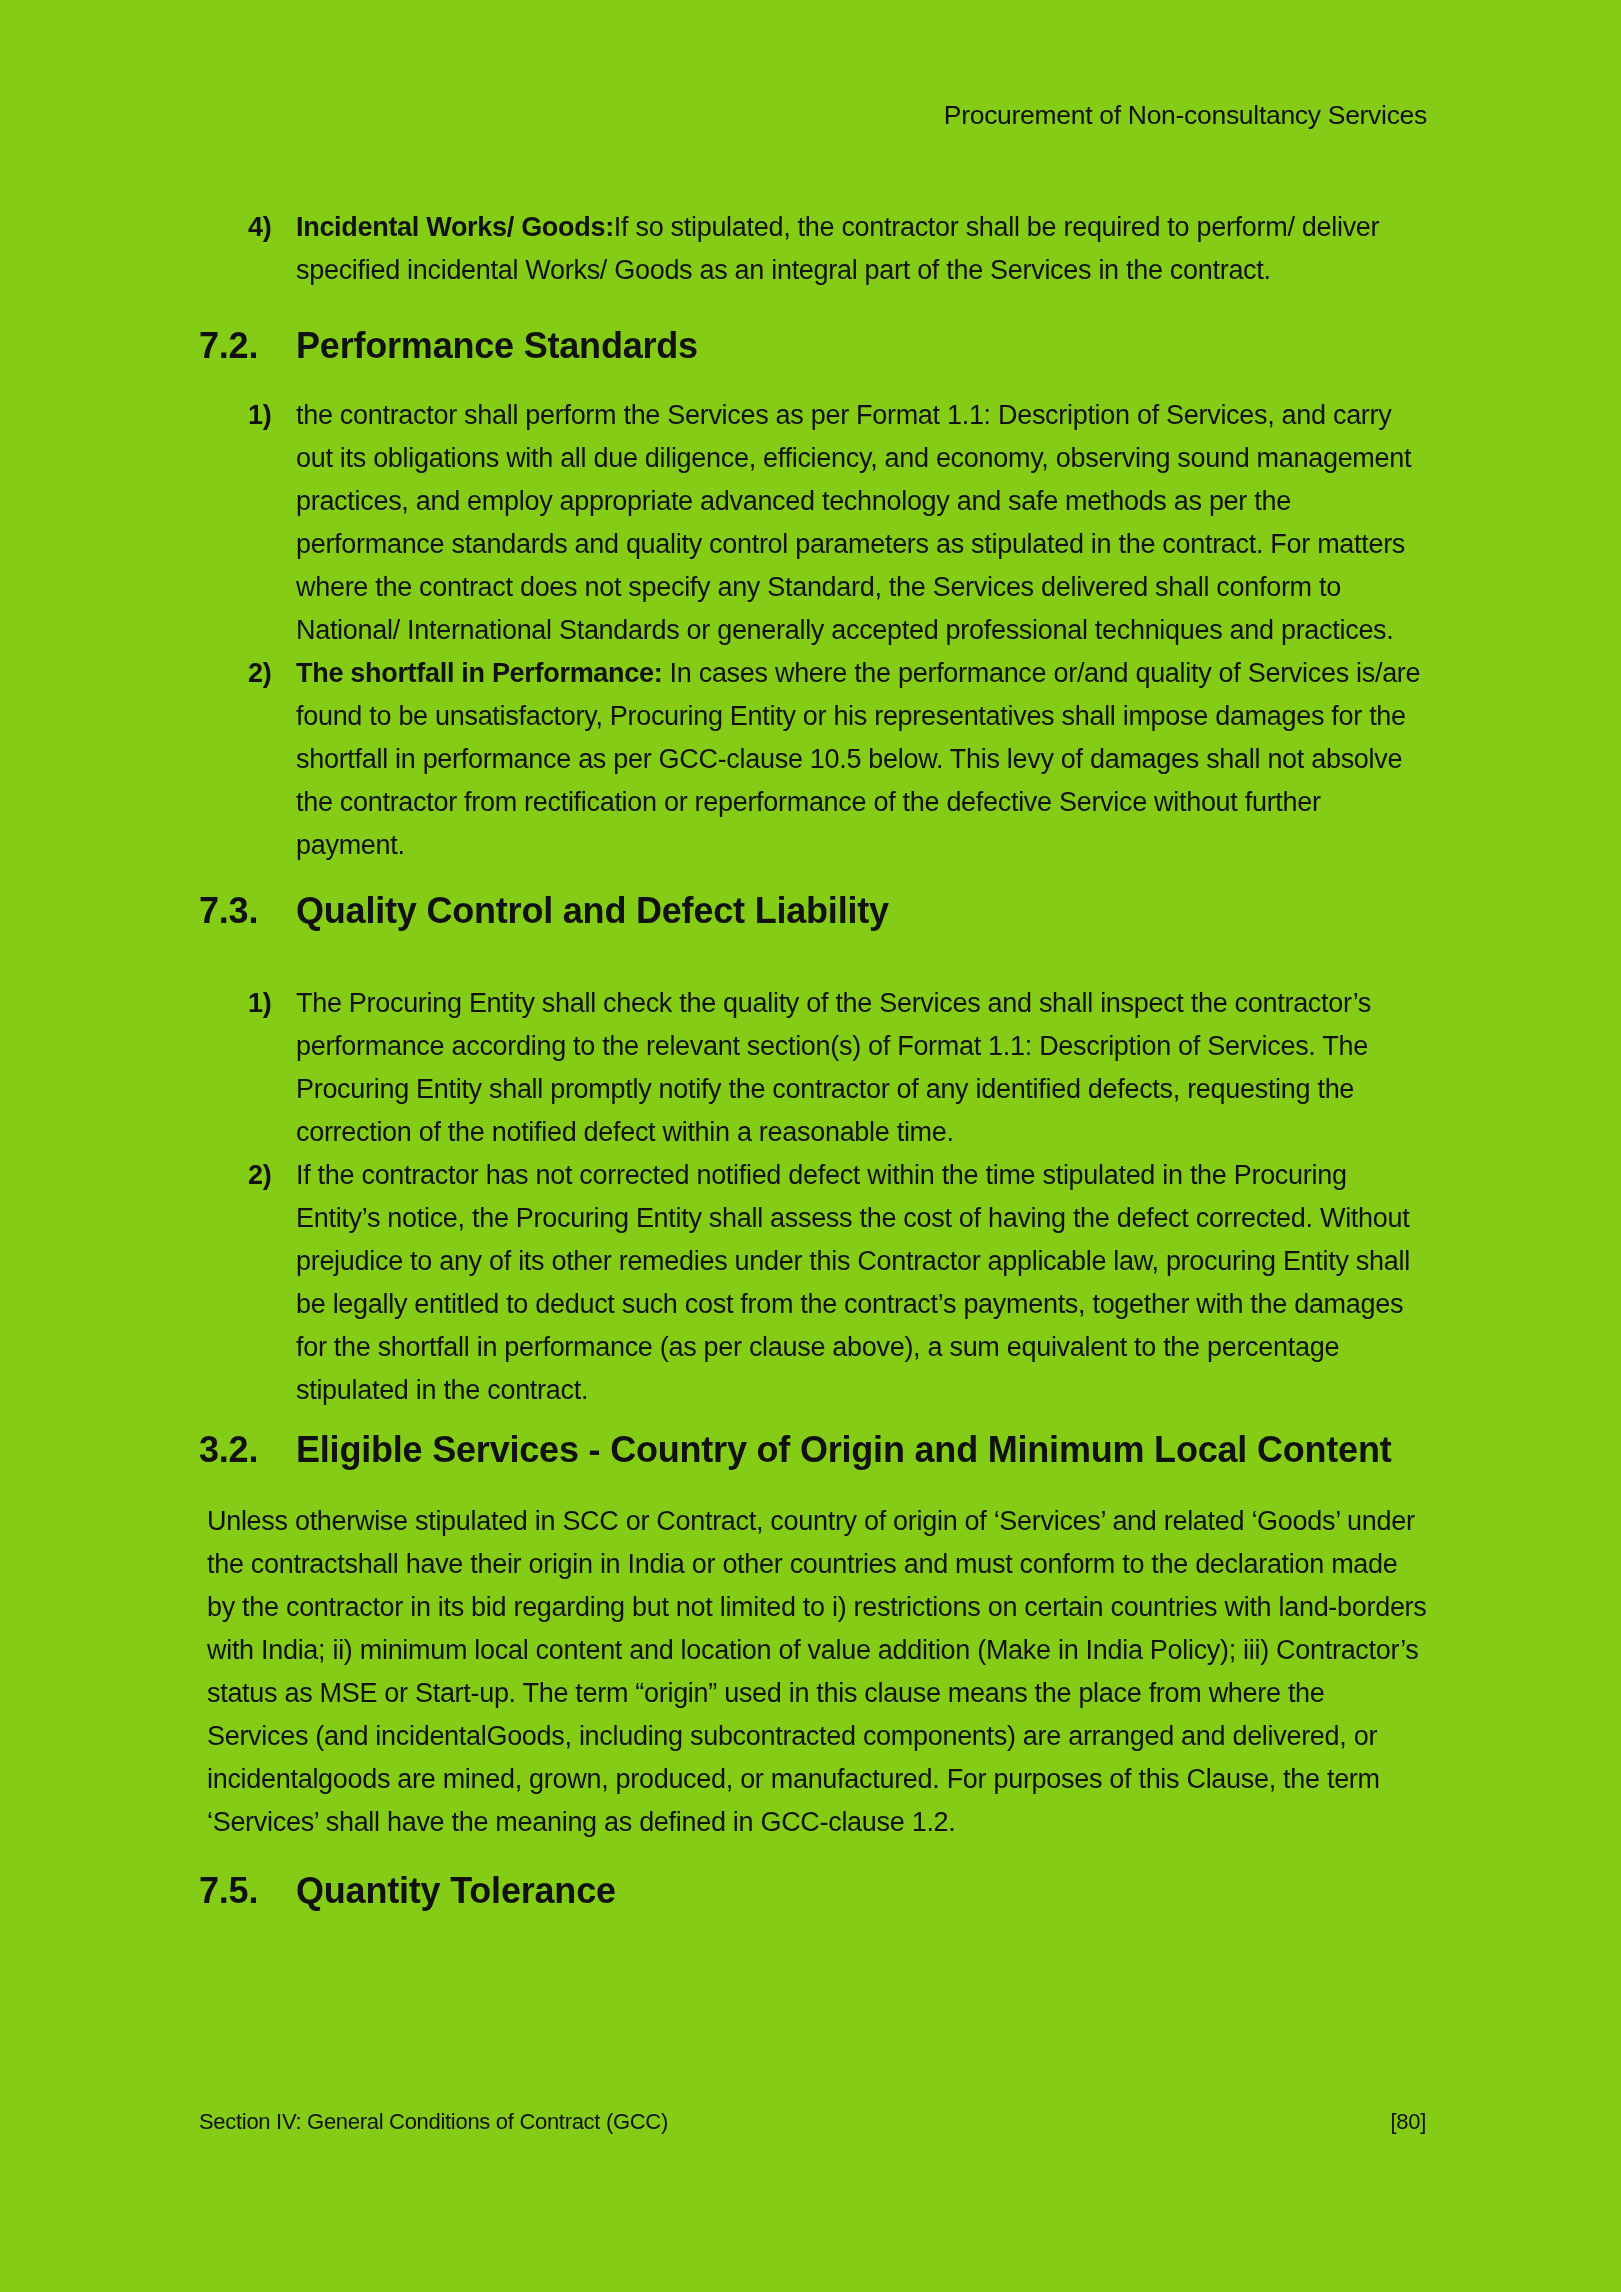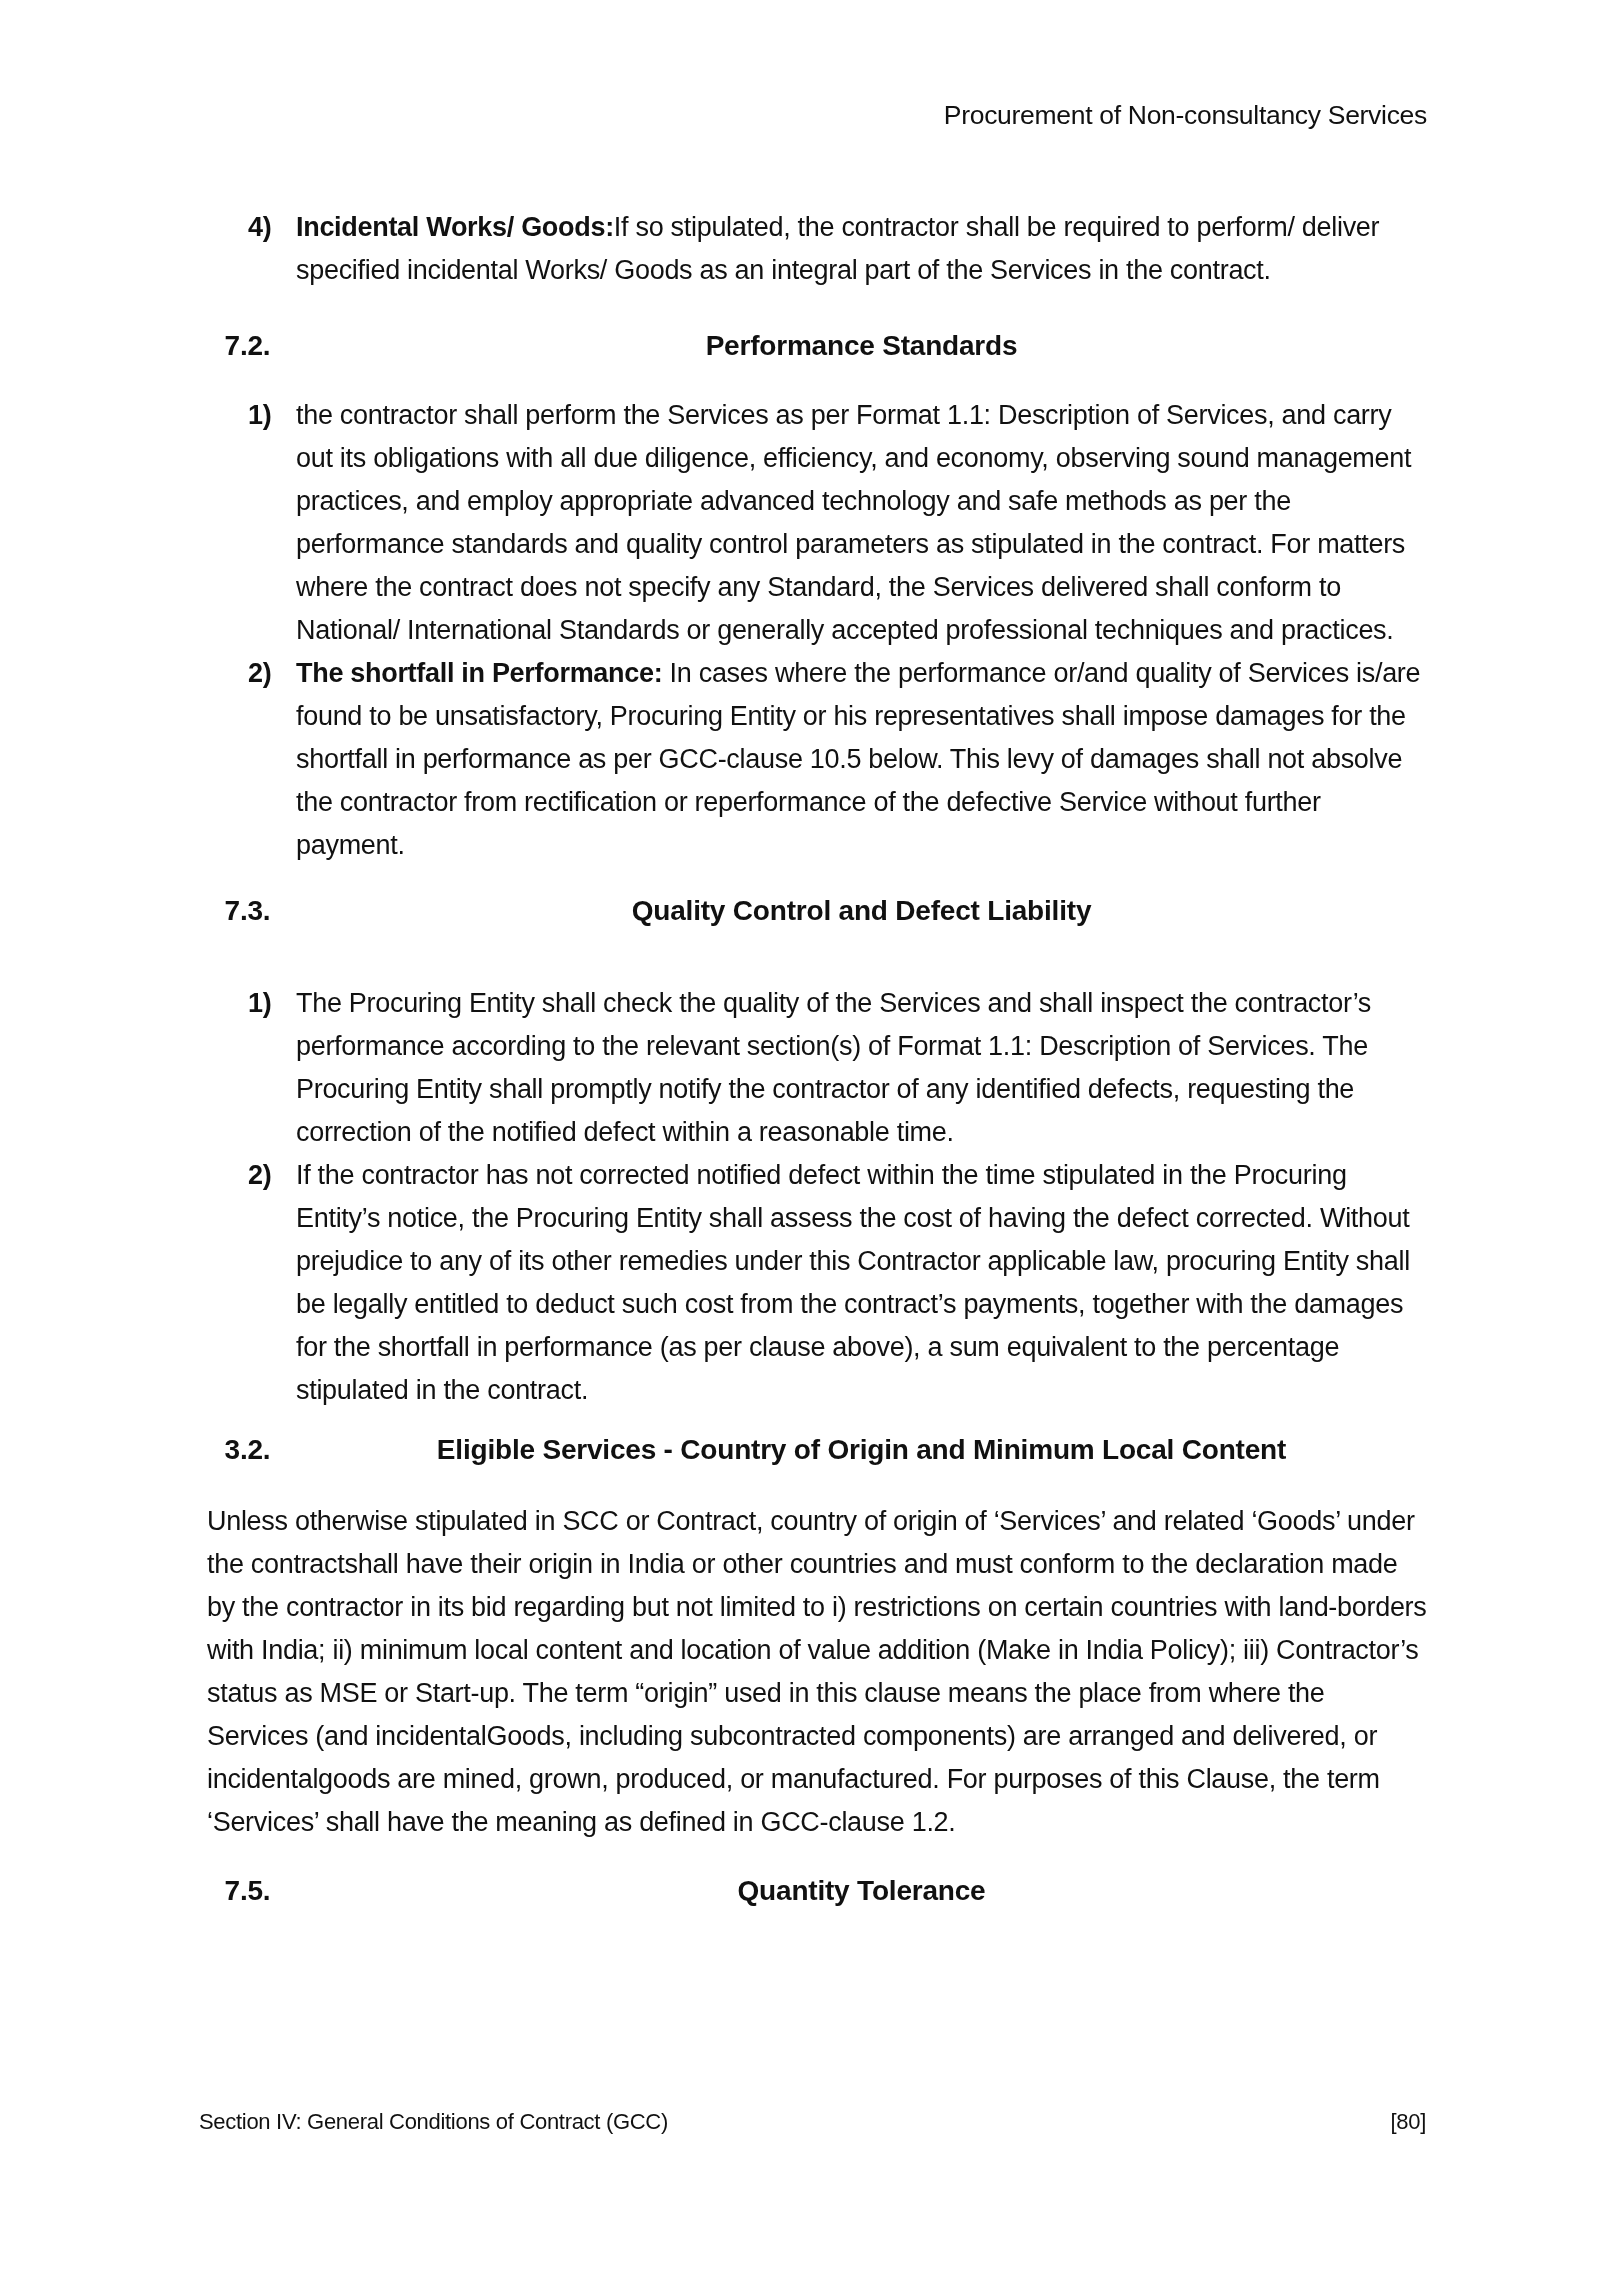--- a/index.html
+++ b/index.html
@@ -1,19 +1,19 @@
 <!DOCTYPE html>
 <html><head>
 <meta charset="utf-8">
 <style>
   html,body { margin:0; padding:0; background:#e8e8e8; }
   .page {
     position:relative;
     width:1621px; height:2293px;
-    background:#ffffff;
+    background:#84cc16;
     font-family:"Liberation Sans", sans-serif;
     color:#111111;
     margin:0 auto;
     overflow:hidden;
   }
   .content {
     position:absolute;
     left:199px; top:96px;
     width:1228px;
   }
@@ -34,24 +34,23 @@
     flex:0 0 97px;
     width:97px;
     padding-left:49px;
     box-sizing:border-box;
     font-weight:bold;
   }
   .l-text { flex:1; }
   .sec-head {
     display:flex;
     font-weight:bold;
-    font-size:28px;
+    font-size:36px;
     line-height:43px;
     letter-spacing:-0.2px;
-    text-align:center;
   }
   .sec-num { flex:0 0 97px; width:97px; }
   .sec-title { flex:1; }
   .para {
     font-size:27px;
     line-height:43px;
     letter-spacing:-0.3px;
     margin-left:8px;
   }
   .mt-72head { margin-top:32px; margin-bottom:27.4px; }

